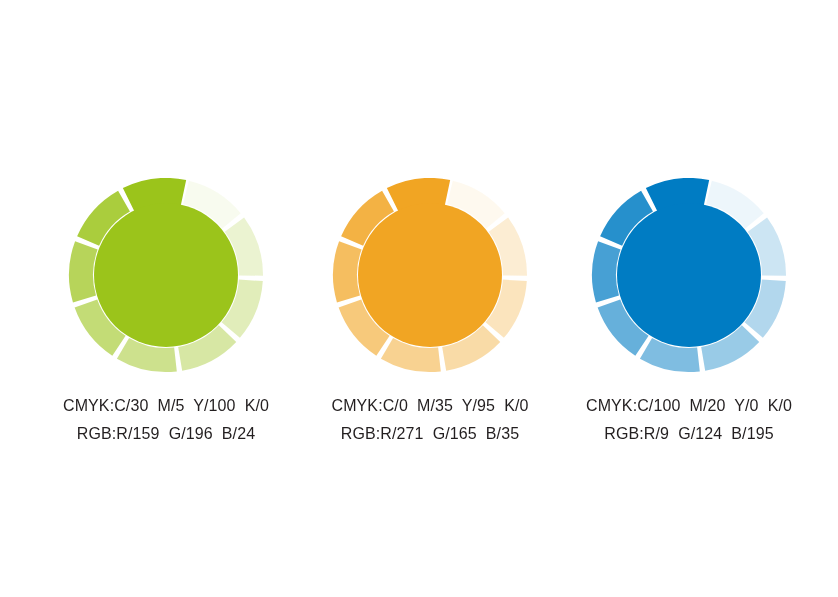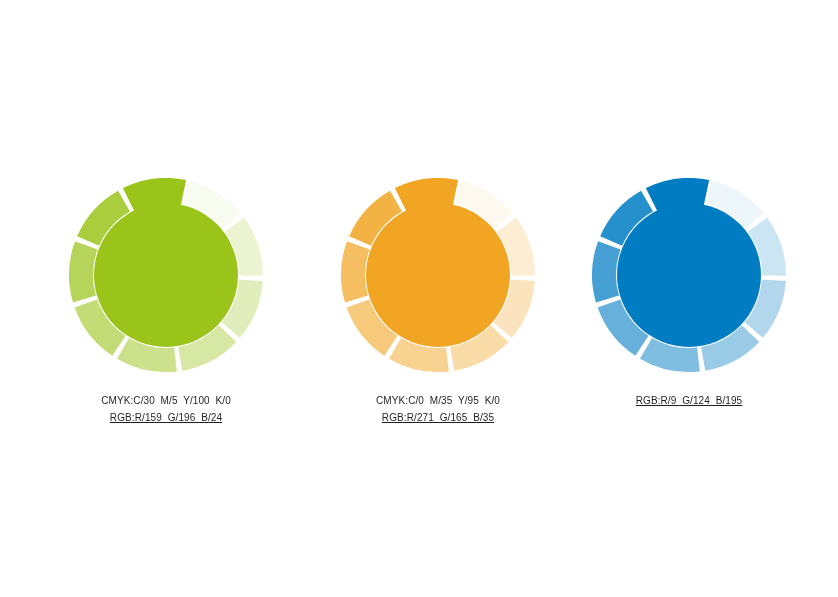--- a/index.html
+++ b/index.html
@@ -28,21 +28,21 @@
     justify-content: flex-start;
   }
 
   .swatch-group {
     position: absolute;
     width: 260px;
     top: 178px;
   }
 
   .swatch-group.pos-0 { left: 36px; }
-  .swatch-group.pos-1 { left: 308px; }
+  .swatch-group.pos-1 { left: 300px; }
   .swatch-group.pos-2 { left: 559px; }
 
   .dial-wrap {
     position: relative;
     width: 260px;
     height: 196px;
   }
 
   .dial-svg {
     position: absolute;
@@ -53,31 +53,30 @@
 
   .spec-block {
     margin-top: 18px;
     text-align: center;
     color: #231f20;
     line-height: 1.72;
     letter-spacing: 0.1px;
   }
 
   .spec-line {
-    font-size: 10px;
+    font-size: 16px;
     white-space: pre;
     color: #231f20;
   }
 
   .spec-line.cmyk-line {
     padding-left: 0px;
   }
   .spec-line.rgb-line {
     padding-left: 0px;
-    text-decoration: underline;
   }
 </style>
 </head>
 <body>
 
 <div id="palette-board">
     <div class="swatch-group pos-0">
       <div class="dial-wrap">
         <svg class="dial-svg" width="260" height="200" viewBox="0 0 260 200">
           <path d="M 86.87038761906203 10.11595925677696 A 97 97 0 0 1 150.16743400932268 2.1196827288208624 L 143.93008328478987 31.464110750835033 A 67 67 0 0 0 100.20944299460984 36.987312063959344 Z" fill="#9BC41B" fill-opacity="1"></path>
@@ -126,16 +125,17 @@
           <path d="M 76.32101972339561 177.79336034887965 A 97 97 0 0 1 38.620427079632194 129.53880226577468 L 61.22980594652732 121.48796459176859 A 73 73 0 0 0 89.60241690523587 157.80325057183725 Z" fill="#007CC3" fill-opacity="0.6"></path>
           <path d="M 140.81248642401357 193.39548815857785 A 97 97 0 0 1 80.9147248802471 180.66382591310398 L 93.05953521915504 159.9634978521298 A 73 73 0 0 0 138.13723205106174 169.54505809872353 Z" fill="#007CC3" fill-opacity="0.5"></path>
           <path d="M 200.2446705594343 163.89309574236003 A 97 97 0 0 1 146.17656843146193 192.64161559583897 L 142.17411851027546 168.97771070614687 A 73 73 0 0 0 182.86454588493507 147.34222669270395 Z" fill="#007CC3" fill-opacity="0.4"></path>
           <path d="M 226.80859265754233 103.09068039434338 A 97 97 0 0 1 203.86921583106346 159.86763040312368 L 185.59229645018178 144.31275277760855 A 73 73 0 0 0 202.85595117526384 101.58370792563987 Z" fill="#007CC3" fill-opacity="0.3"></path>
           <path d="M 208.07469834352378 39.43836799944109 A 97 97 0 0 1 226.9976361784233 97.67718224890226 L 202.99822104149382 97.50963200175119 A 73 73 0 0 0 188.7572472069818 53.68042127792989 Z" fill="#007CC3" fill-opacity="0.2"></path>
           <path d="M 152.80878497095136 2.7197829438810572 A 97 97 0 0 1 204.73978454925154 35.16987299437709 L 186.2474667226326 50.46804874834564 A 73 73 0 0 0 147.16537425648917 26.04684695776615 Z" fill="#007CC3" fill-opacity="0.07"></path>
           <circle cx="130" cy="97" r="72" fill="#007CC3"></circle>
         </svg>
       </div>
       <div class="spec-block">
+        <div class="spec-line cmyk-line">CMYK:C/100  M/20  Y/0  K/0</div>
         <div class="spec-line rgb-line">RGB:R/9  G/124  B/195</div>
       </div>
     </div>
   </div>
 
 </body></html>

